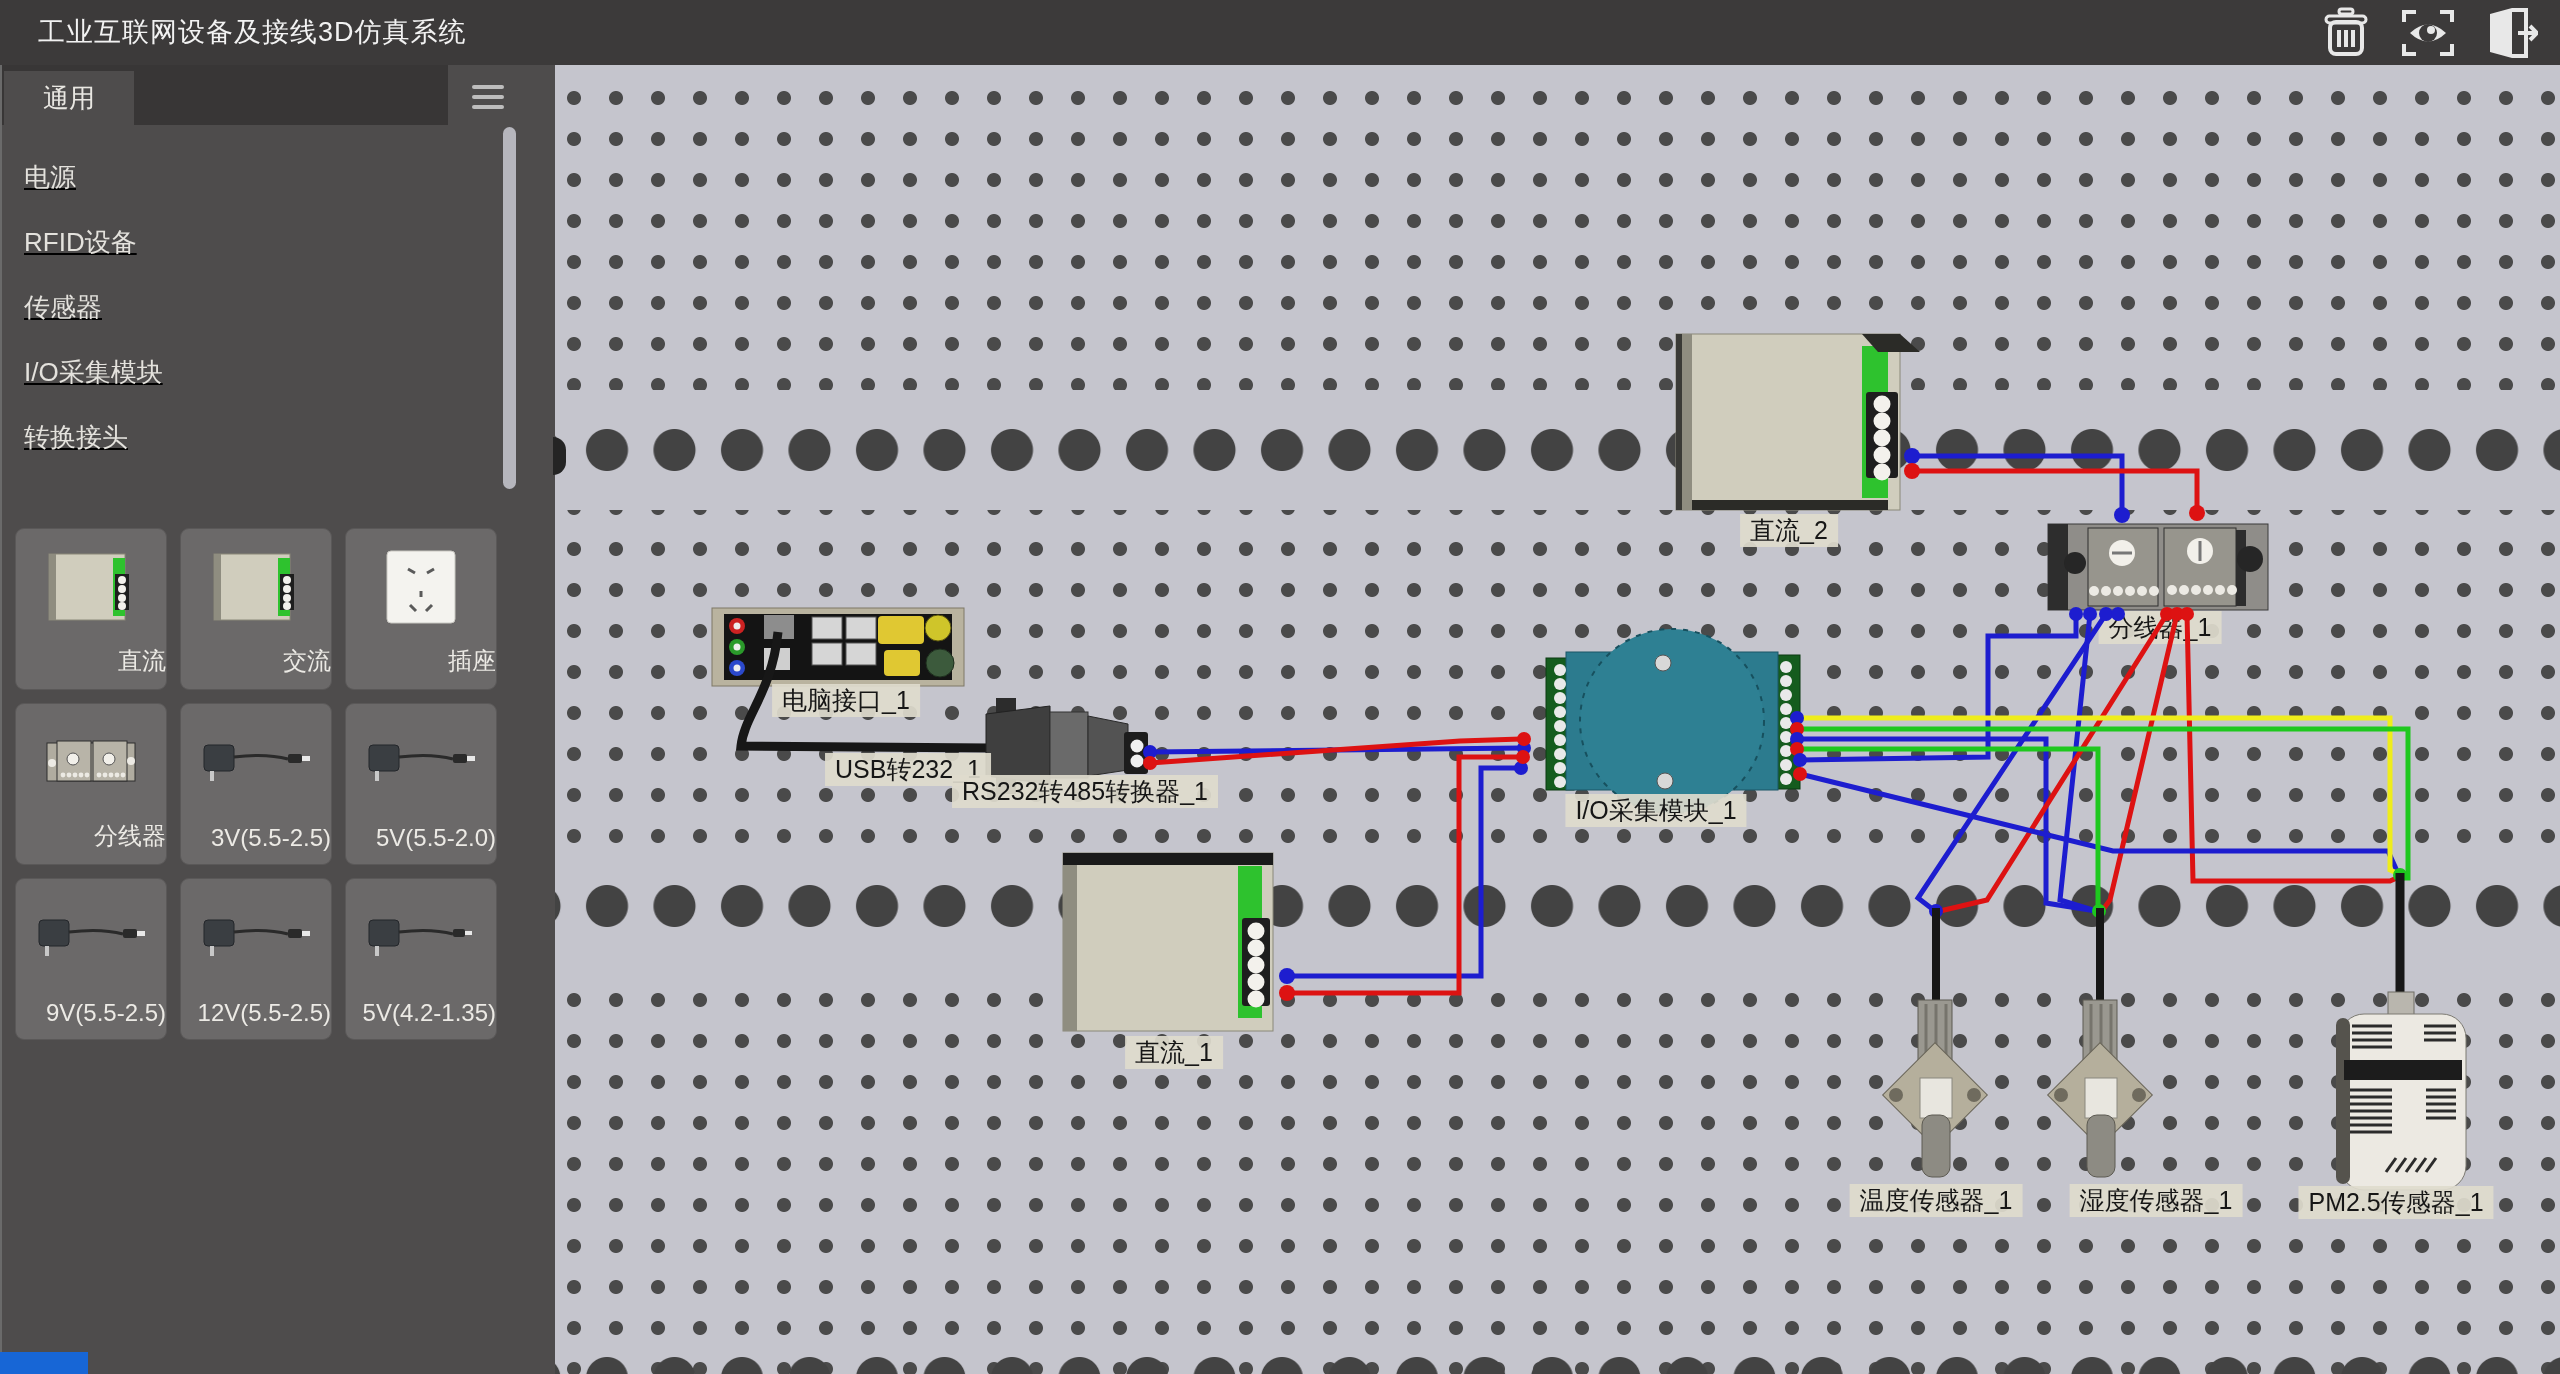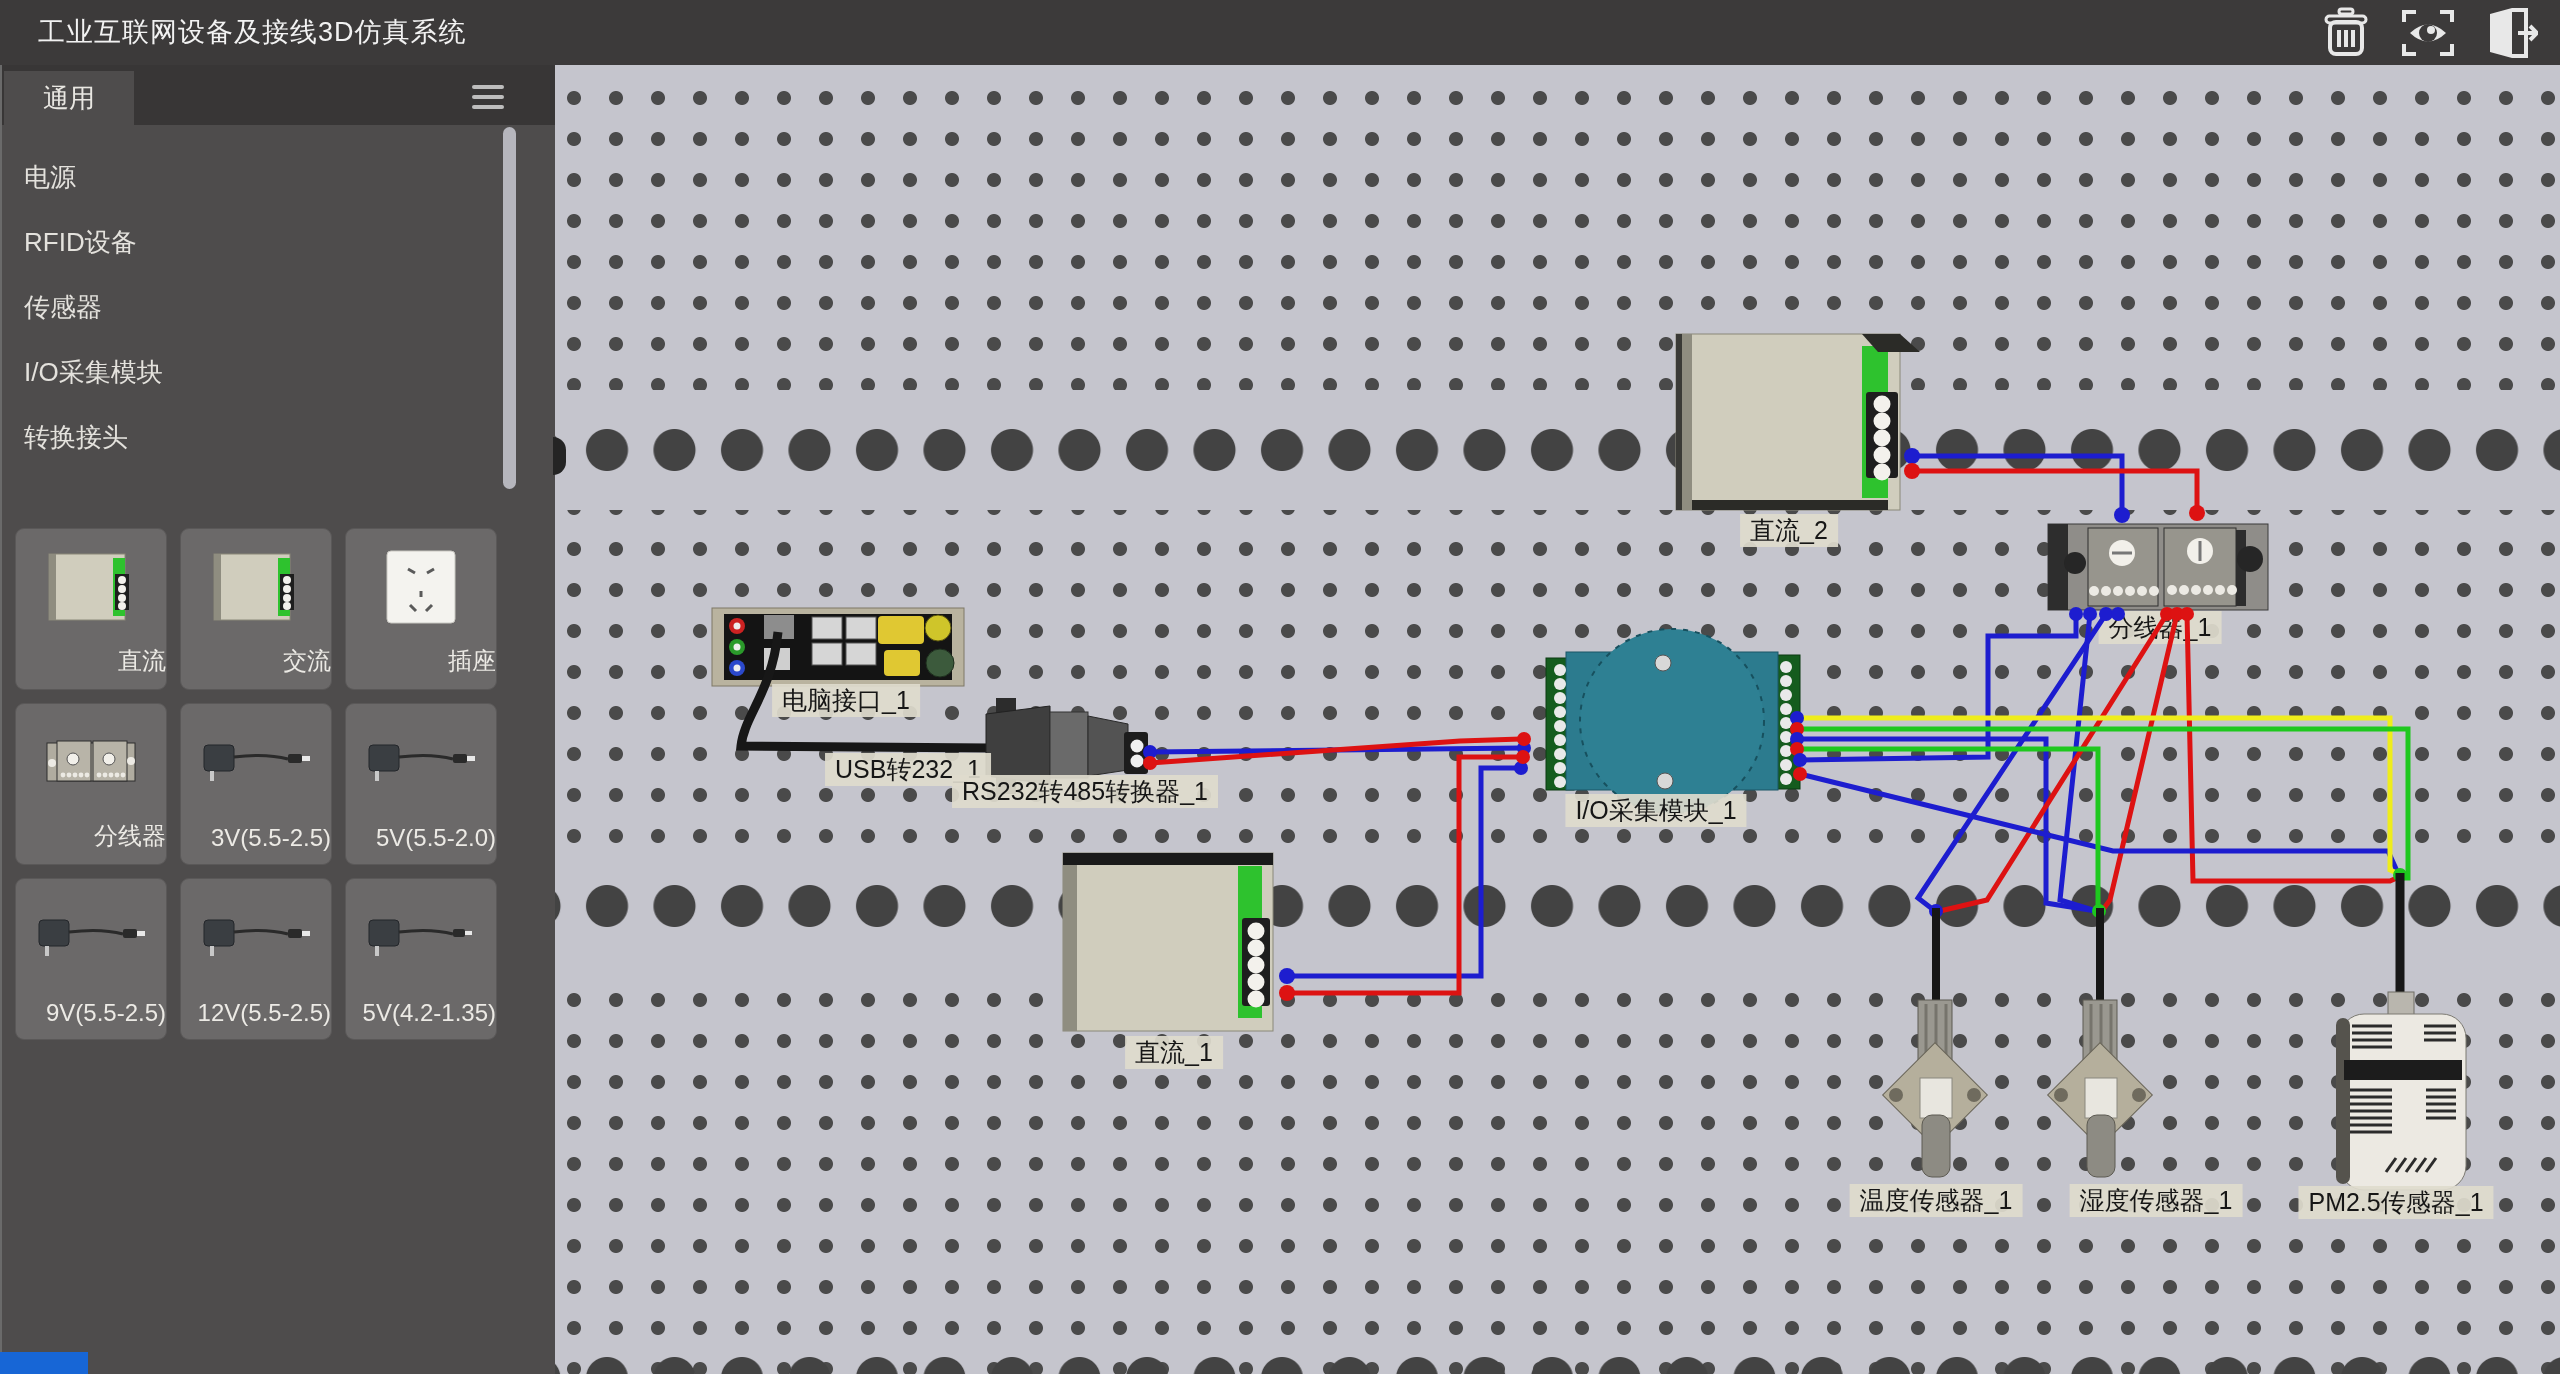--- a/index.html
+++ b/index.html
@@ -7,26 +7,26 @@
          font-family:"Liberation Sans",sans-serif;background:#c5c5cd;}
   
   #topbar{position:absolute;left:0;top:0;width:2560px;height:65px;background:#3c3a3a;z-index:30;}
   #app-title{position:absolute;left:38px;top:0;height:65px;line-height:65px;
              color:#f2f2f2;font-size:27px;font-weight:normal;letter-spacing:1px;}
   .tb-icon{position:absolute;top:6px;width:56px;height:54px;cursor:pointer;}
   .tb-icon svg{width:100%;height:100%;}
   
   #sidebar{position:absolute;left:0;top:65px;width:553px;height:1309px;background:#4e4c4c;
            border-left:2px solid #6a6a6a;z-index:20;}
-  #tab-row{position:absolute;left:0;top:0;width:553px;height:60px;background:#383636;}
+  #tab-row{position:absolute;left:0;top:0;width:446px;height:60px;background:#383636;}
   #tab-general{position:absolute;left:2px;top:6px;width:130px;height:54px;background:#4e4c4c;
                color:#e9e7e2;font-size:26px;text-align:center;line-height:54px;}
   #hamburger{position:absolute;left:470px;top:20px;width:32px;height:26px;cursor:pointer;}
   #hamburger div{height:4px;background:#bdbdbd;margin-bottom:6px;border-radius:2px;}
-  #menu{position:absolute;left:22px;top:80px;width:420px;}
+  #menu{position:absolute;left:22px;top:80px;width:420px;text-decoration:underline;}
   .menu-item{height:65px;line-height:65px;color:#e4e2dd;font-size:26px;cursor:pointer;}
   #side-scrollbar{position:absolute;left:501px;top:62px;width:13px;height:362px;
                   background:#b6b6bd;border-radius:7px;}
   #cards{position:absolute;left:13px;top:463px;width:490px;display:flex;flex-wrap:wrap;gap:13px;}
   .card{width:150px;height:160px;background:#6b6969;border:1px solid #5a5858;border-radius:9px;
         position:relative;cursor:pointer;}
   .card .ic{position:absolute;left:0;top:10px;width:150px;height:95px;display:flex;
             align-items:center;justify-content:center;}
   .card .lb{position:absolute;left:0;bottom:12px;width:150px;text-align:right;
             color:#eceae5;font-size:24px;}

